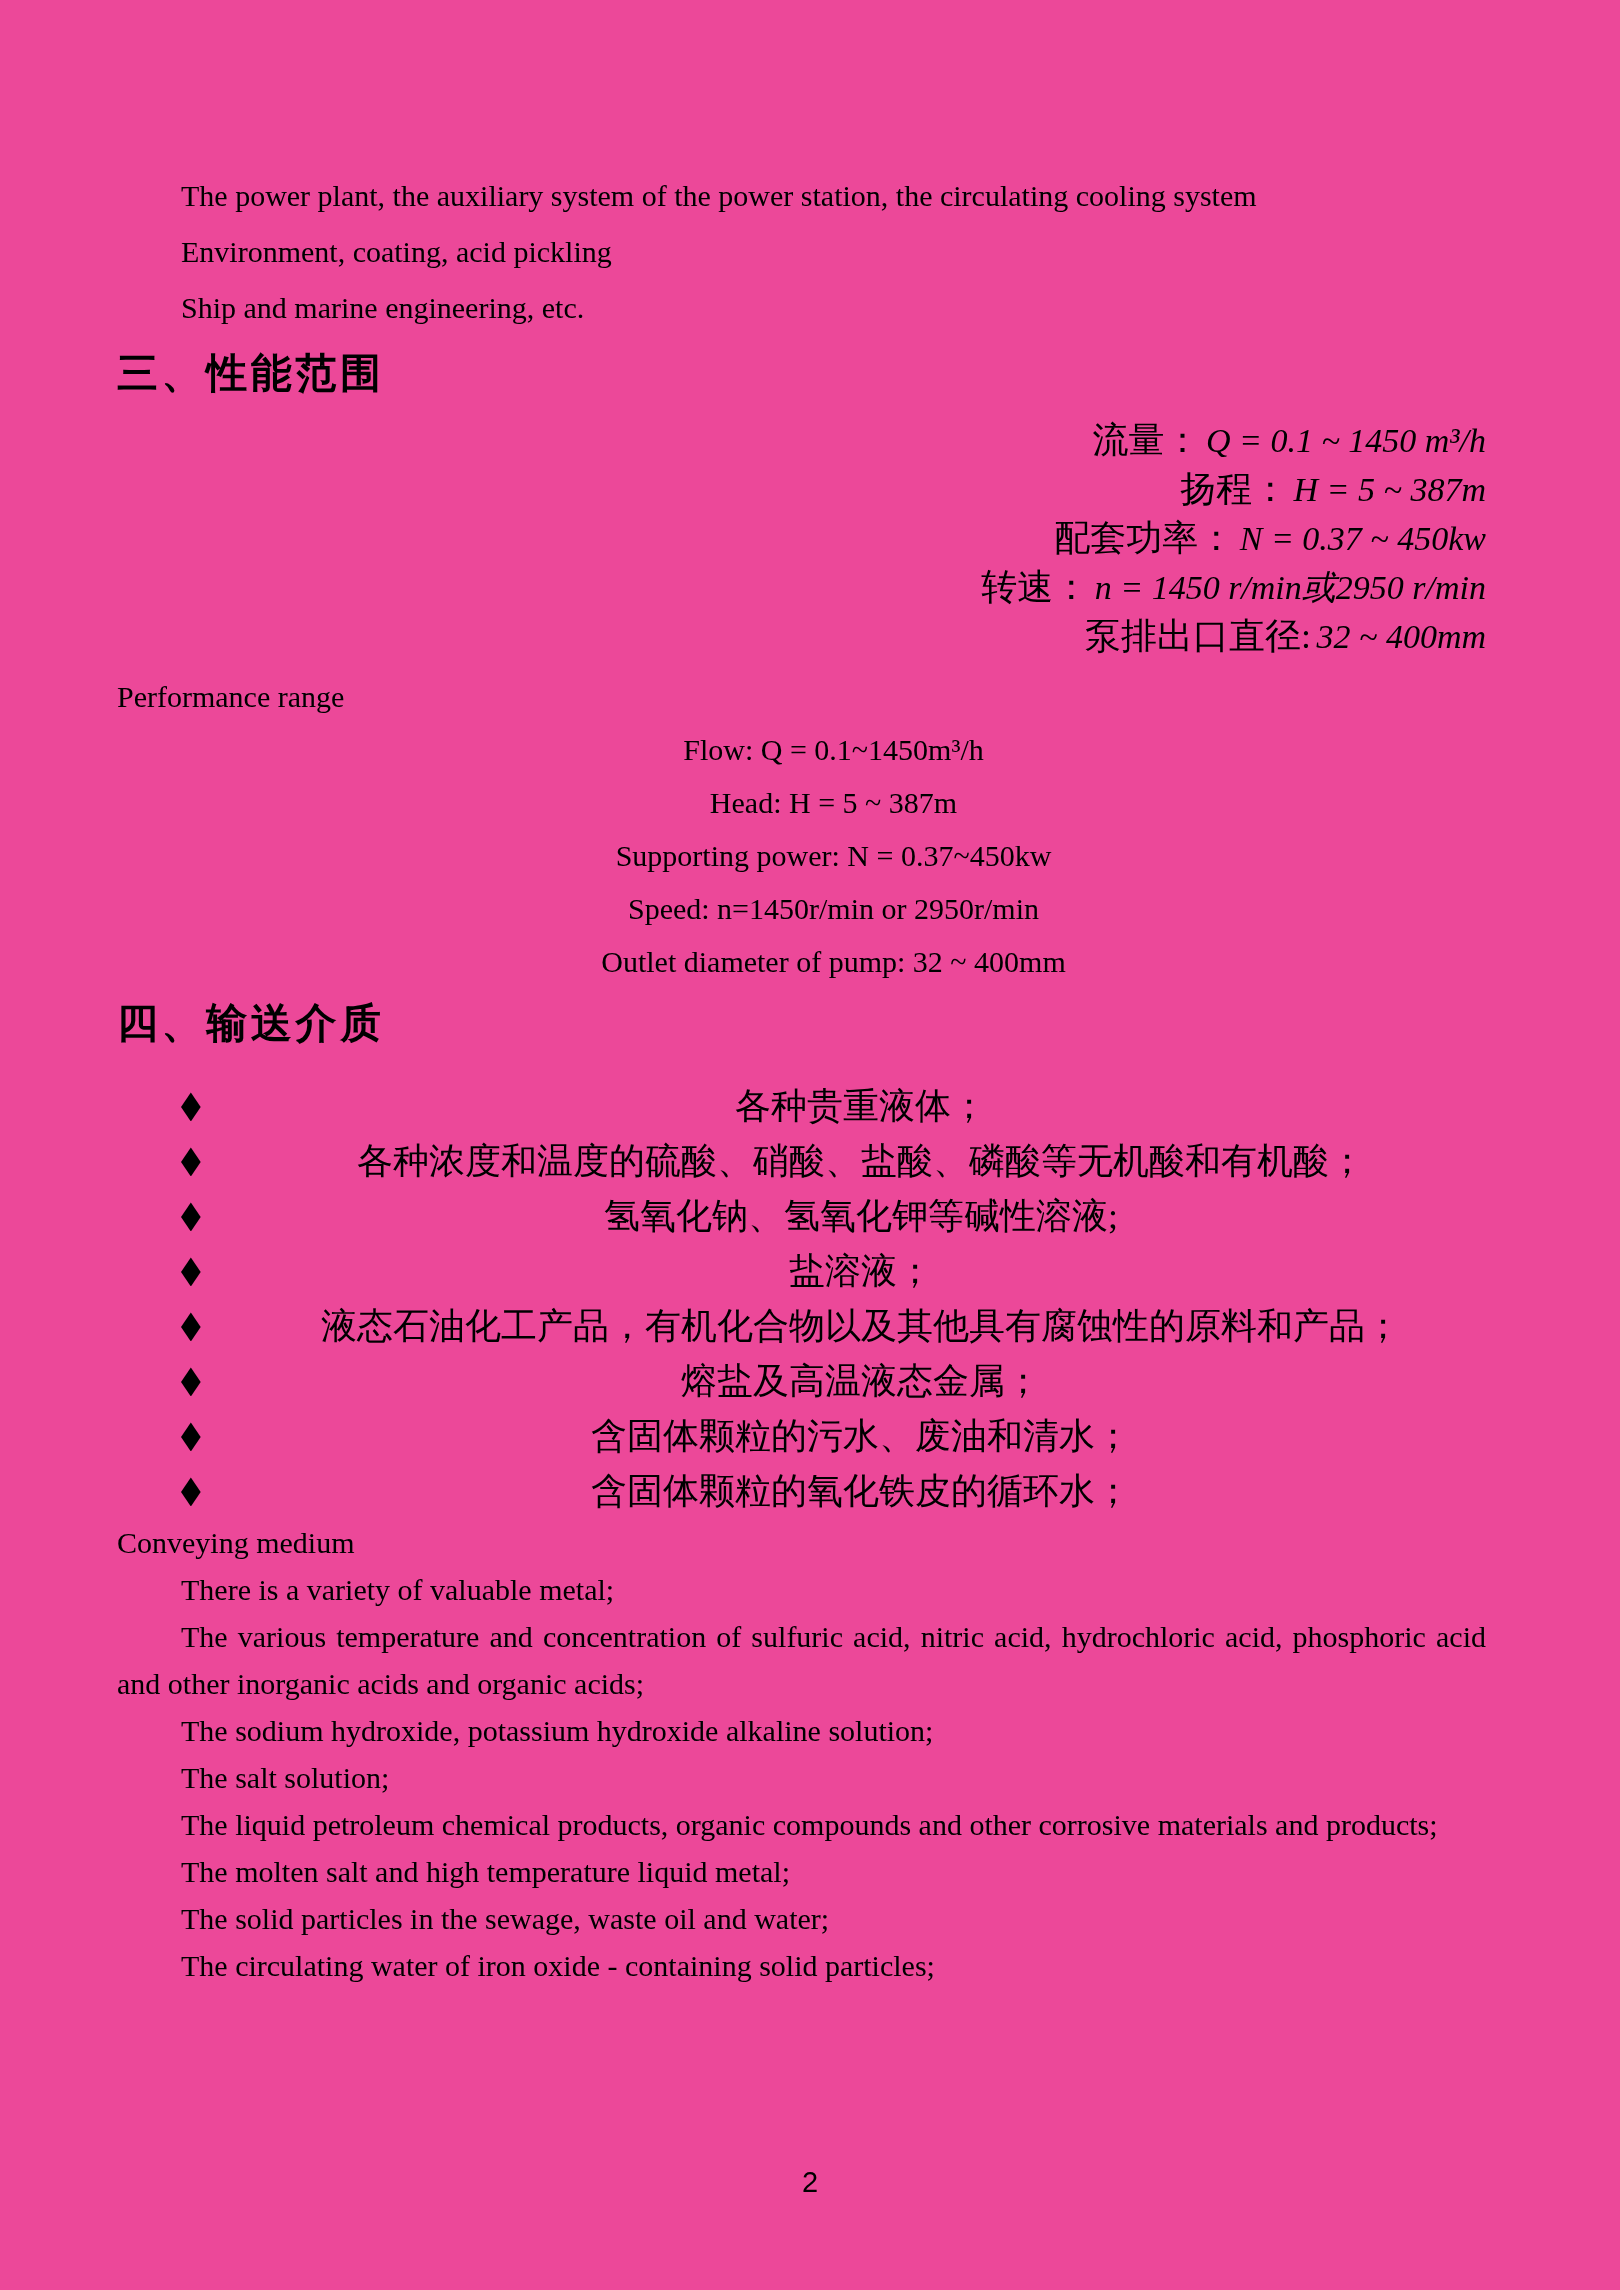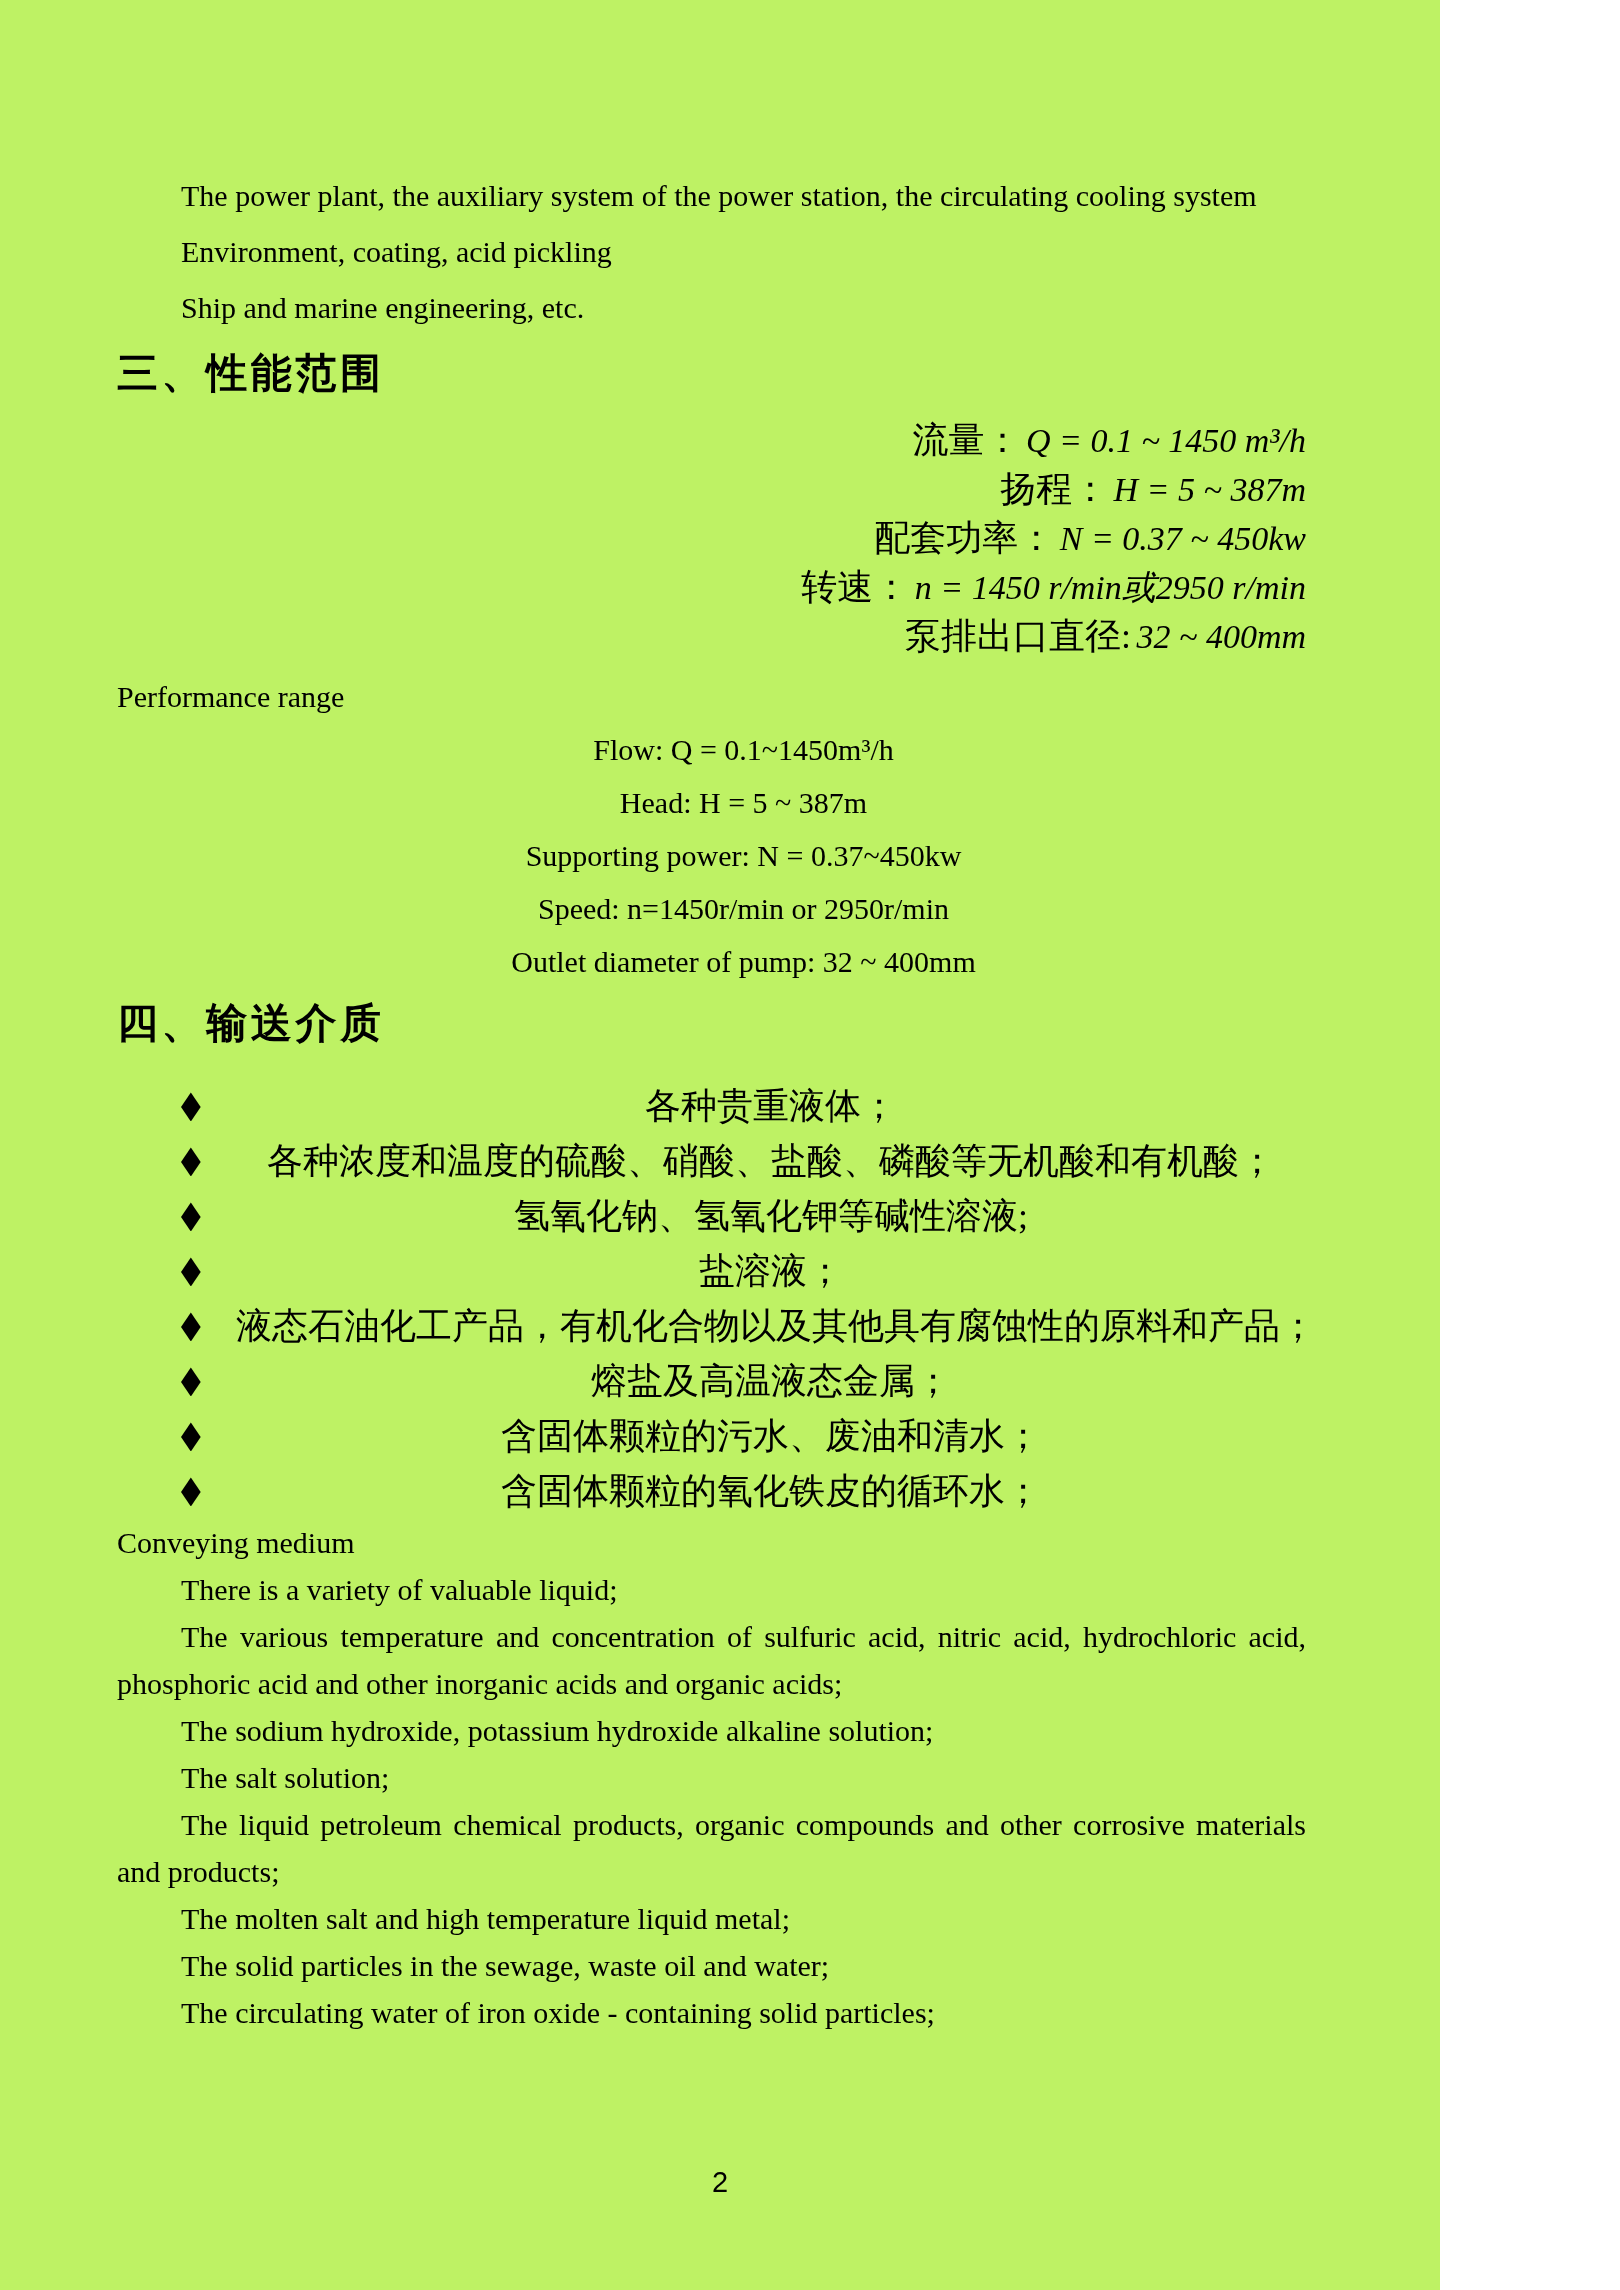--- a/index.html
+++ b/index.html
@@ -1,20 +1,20 @@
 <!DOCTYPE html>
 <html style="font-size:14.3px"><head>
 <meta charset="utf-8">
 <style>
   html, body { margin: 0; padding: 0; background: #ffffff; }
   .page {
     position: relative;
-    width: 1440px;
+    width: 1620px;
     height: 2291px;
-    background: #bef264;
+    background: #ec4899;
     color: #000000;
     font-family: "Liberation Serif", "DejaVu Serif", serif;
     box-sizing: border-box;
     padding: 168px 134px 0 117px;
     overflow: hidden;
   }
   
   .intro p {
     margin: 0;
     font-size: 30px;
@@ -146,21 +146,21 @@
     <li><span class="bullet-shape"></span><span class="li-text">盐溶液；</span></li>
     <li><span class="bullet-shape"></span><span class="li-text">液态石油化工产品，有机化合物以及其他具有腐蚀性的原料和产品；</span></li>
     <li><span class="bullet-shape"></span><span class="li-text">熔盐及高温液态金属；</span></li>
     <li><span class="bullet-shape"></span><span class="li-text">含固体颗粒的污水、废油和清水；</span></li>
     <li><span class="bullet-shape"></span><span class="li-text">含固体颗粒的氧化铁皮的循环水；</span></li>
   </ul>
 
   <p class="en-heading convey">Conveying medium</p>
 
   <section class="paras">
-    <p>There is a variety of valuable liquid;</p>
+    <p>There is a variety of valuable metal;</p>
     <p class="justify">The various temperature and concentration of sulfuric acid, nitric acid, hydrochloric acid, phosphoric acid and other inorganic acids and organic acids;</p>
     <p>The sodium hydroxide, potassium hydroxide alkaline solution;</p>
     <p>The salt solution;</p>
     <p class="justify">The liquid petroleum chemical products, organic compounds and other corrosive materials and products;</p>
     <p>The molten salt and high temperature liquid metal;</p>
     <p>The solid particles in the sewage, waste oil and water;</p>
     <p>The circulating water of iron oxide - containing solid particles;</p>
   </section>
 
   <div class="page-number">2</div>

